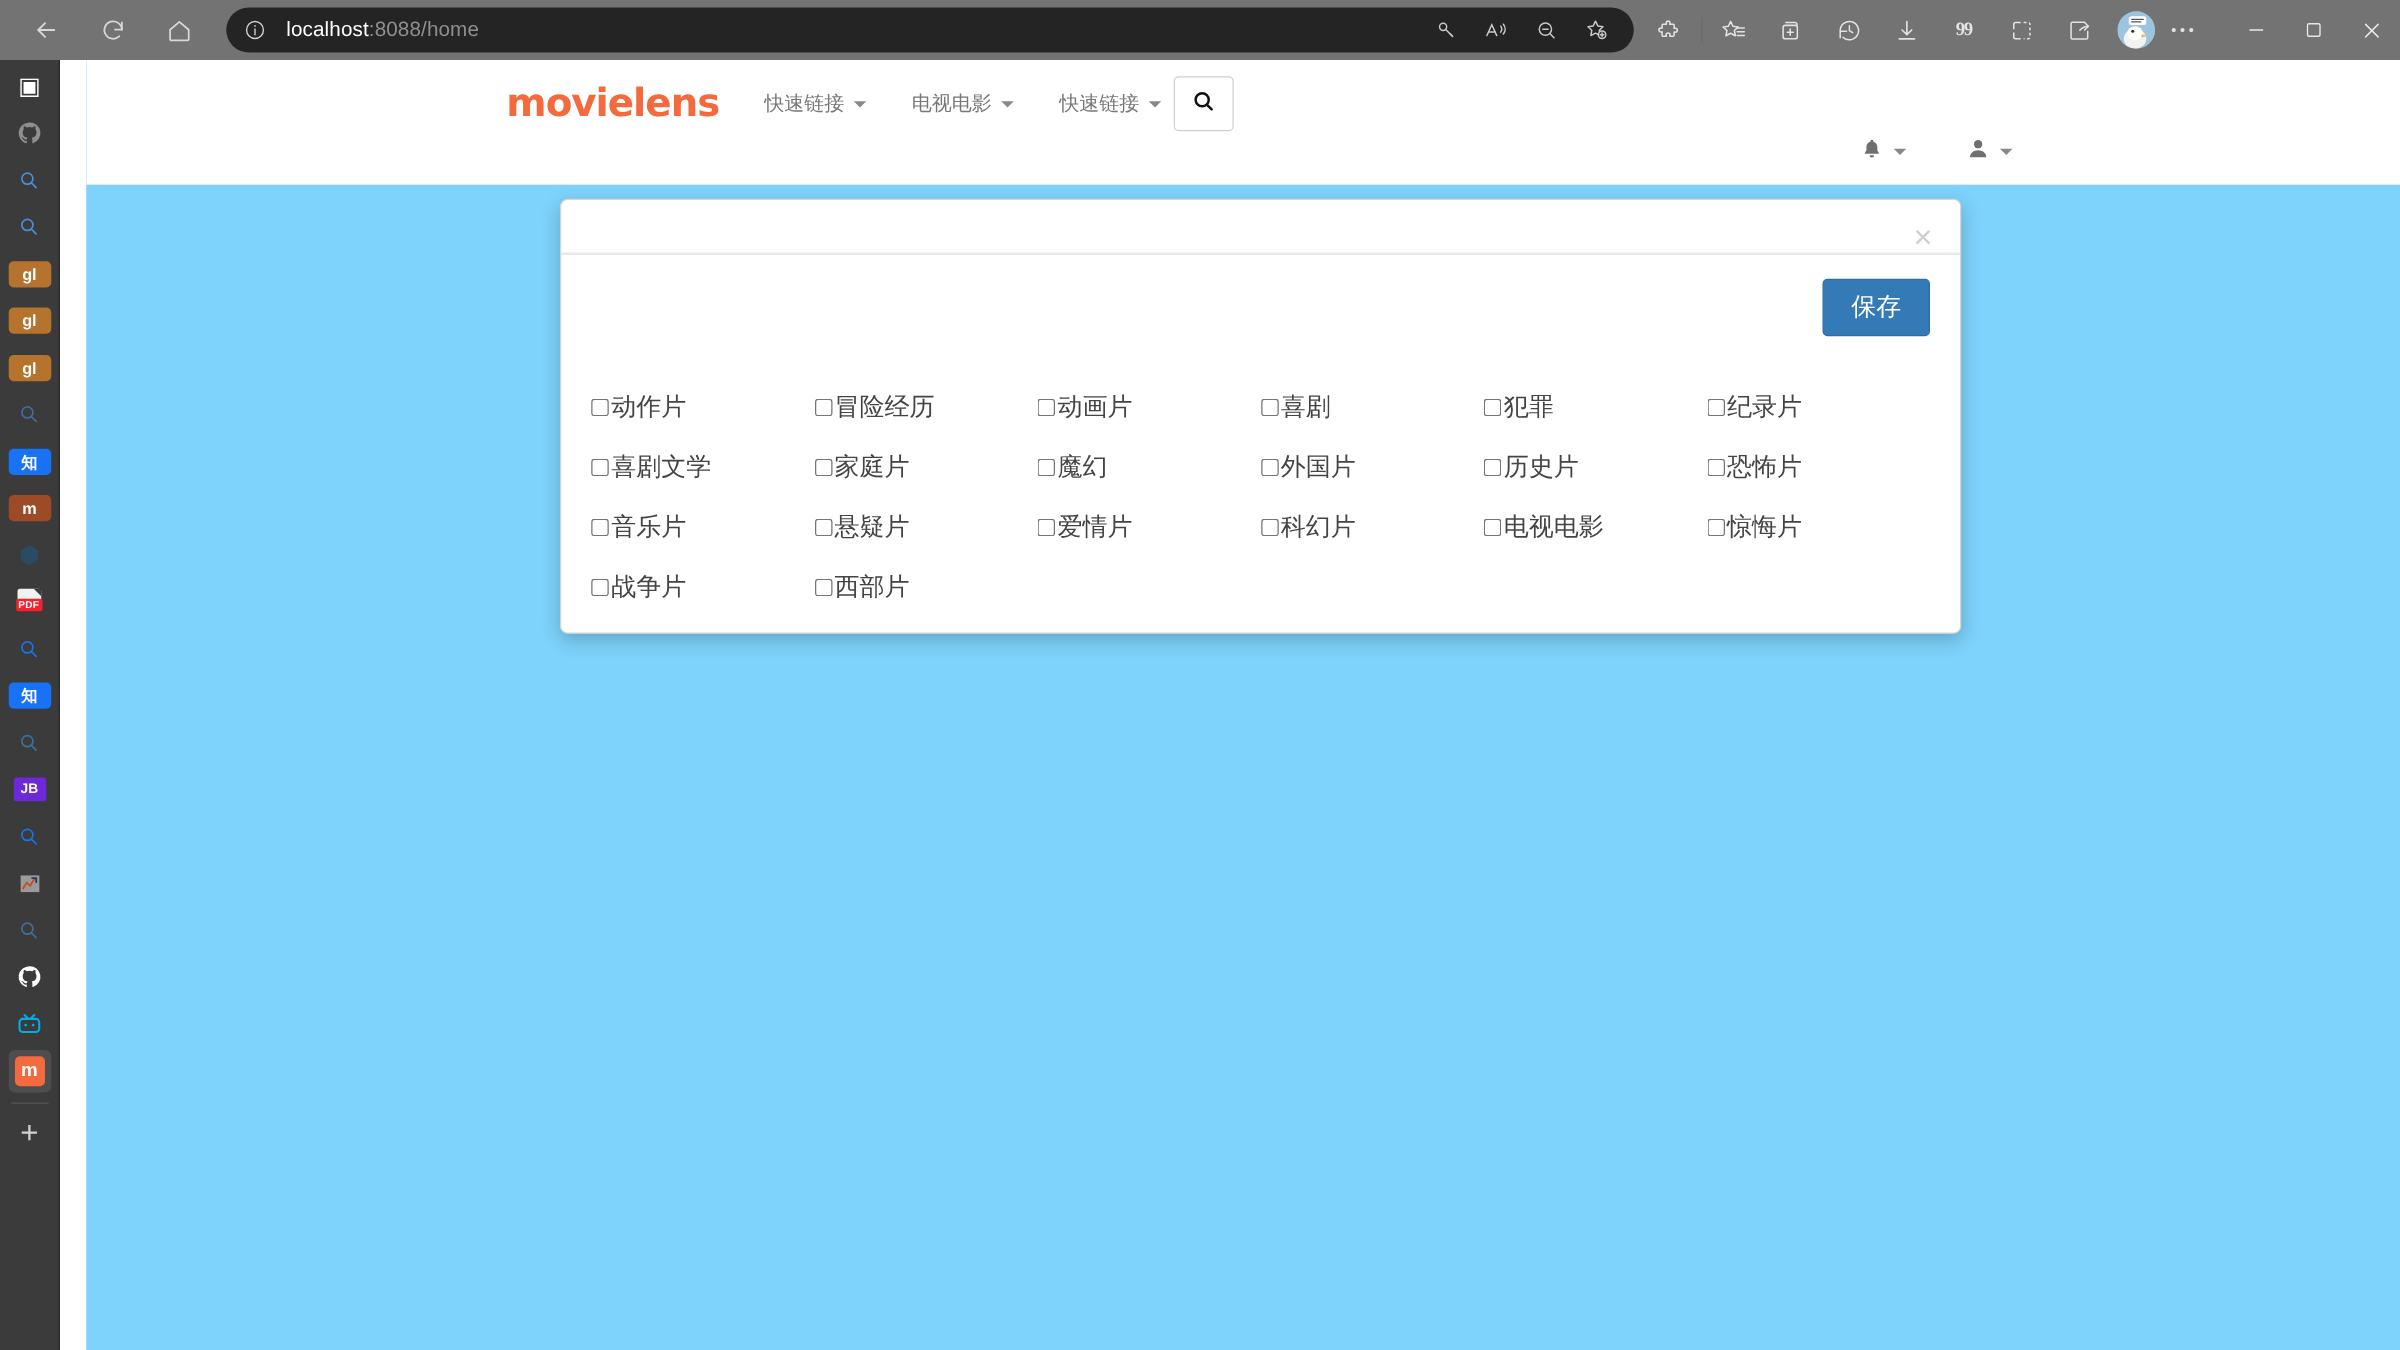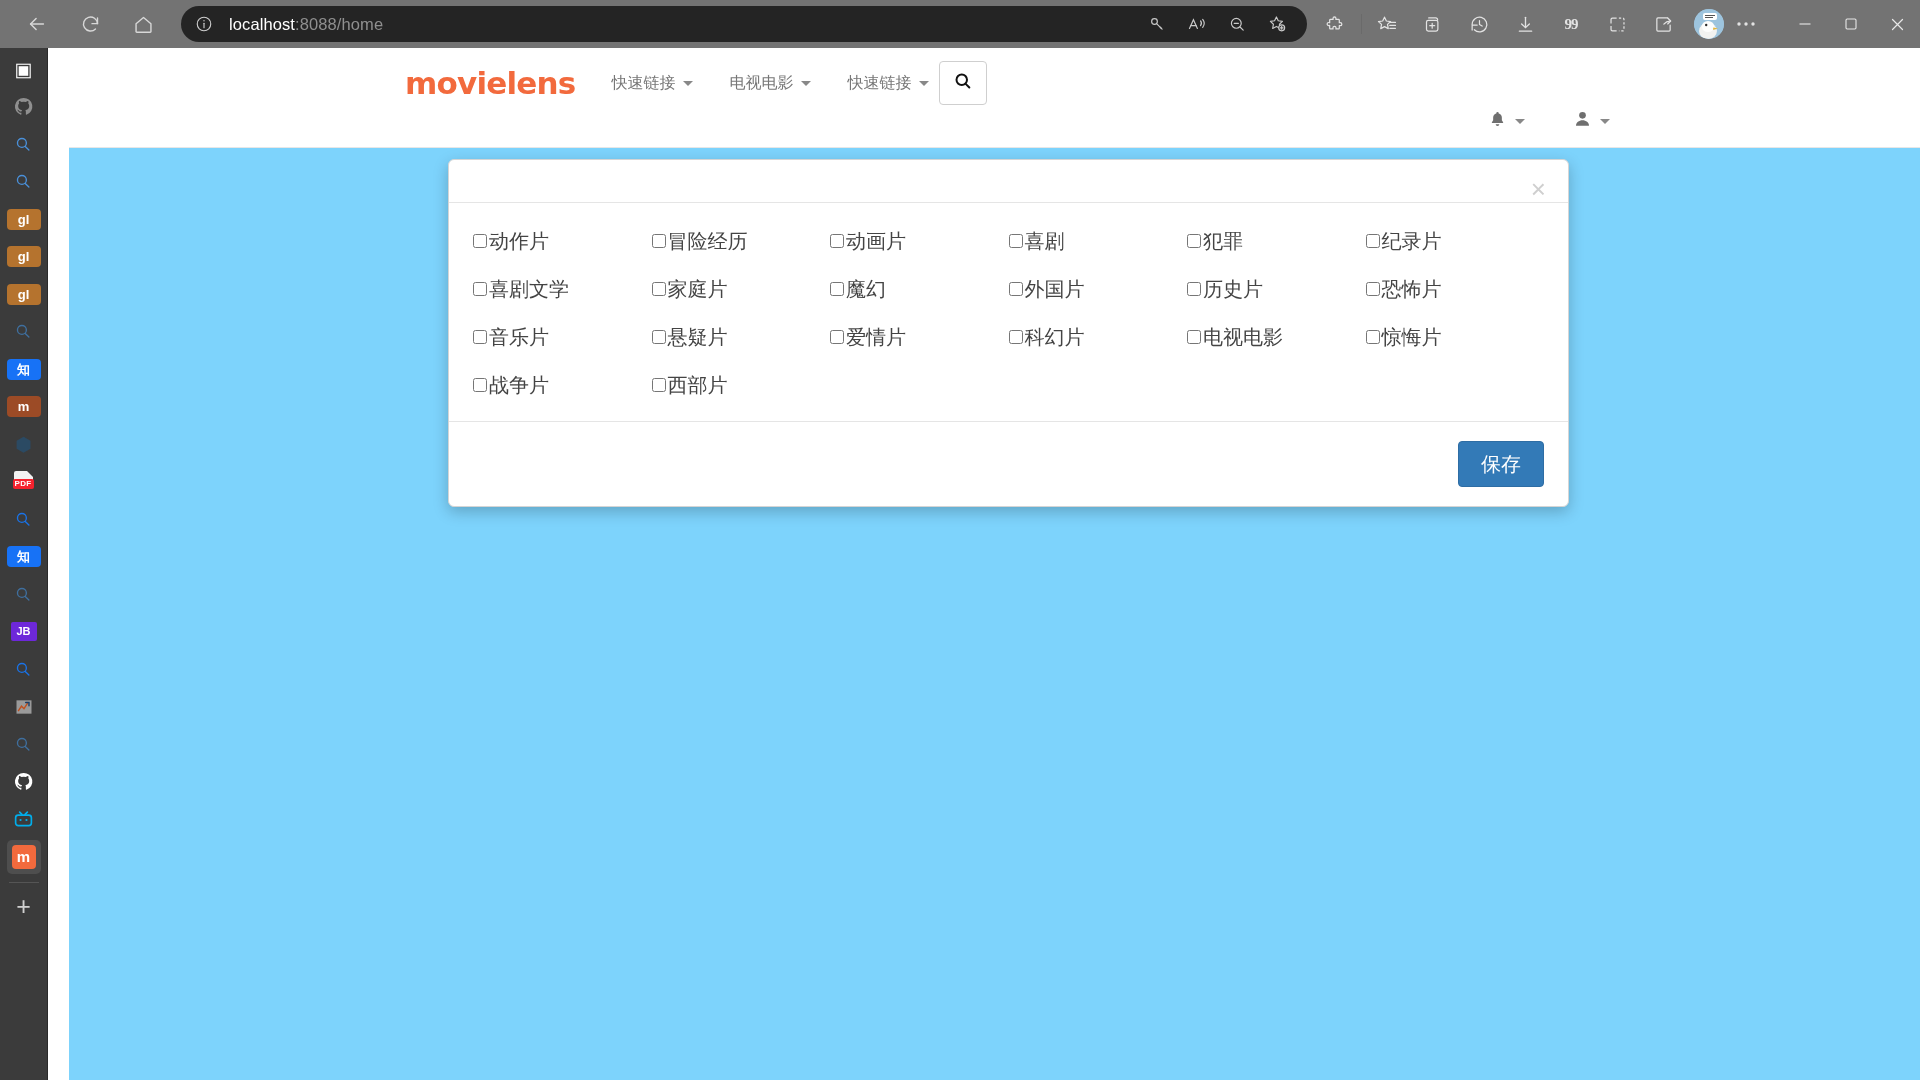--- a/index.html
+++ b/index.html
@@ -544,20 +544,24 @@
         <span class="caret"></span>
       </span>
     </div>
   </div>
 
   <div id="modal-dialog">
     <div id="modal-header">
       <button id="modal-close">×</button>
     </div>
 
+    <div id="modal-footer">
+      <button id="save-button">保存</button>
+    </div>
+
     <div id="modal-body">
       <div id="genre-grid">
           <label class="genre-item">
             <input type="checkbox" style="">
             <span>动作片</span>
           </label>
           <label class="genre-item">
             <input type="checkbox" style="">
             <span>冒险经历</span>
           </label>
@@ -628,18 +632,14 @@
           <label class="genre-item">
             <input type="checkbox" style="">
             <span>战争片</span>
           </label>
           <label class="genre-item">
             <input type="checkbox" style="">
             <span>西部片</span>
           </label>
         </div>
     </div>
-
-    <div id="modal-footer">
-      <button id="save-button">保存</button>
-    </div>
   </div>
 </div>
 
 </body></html>

